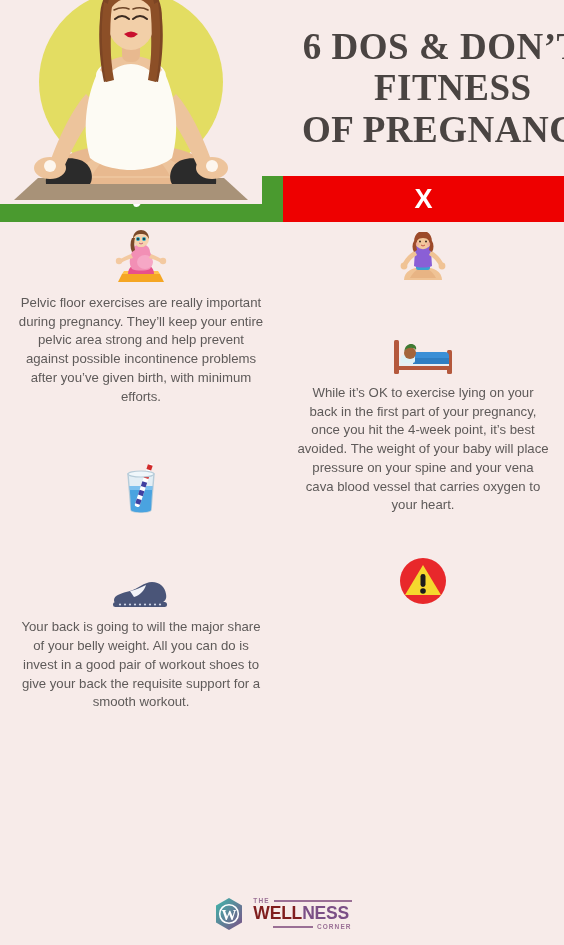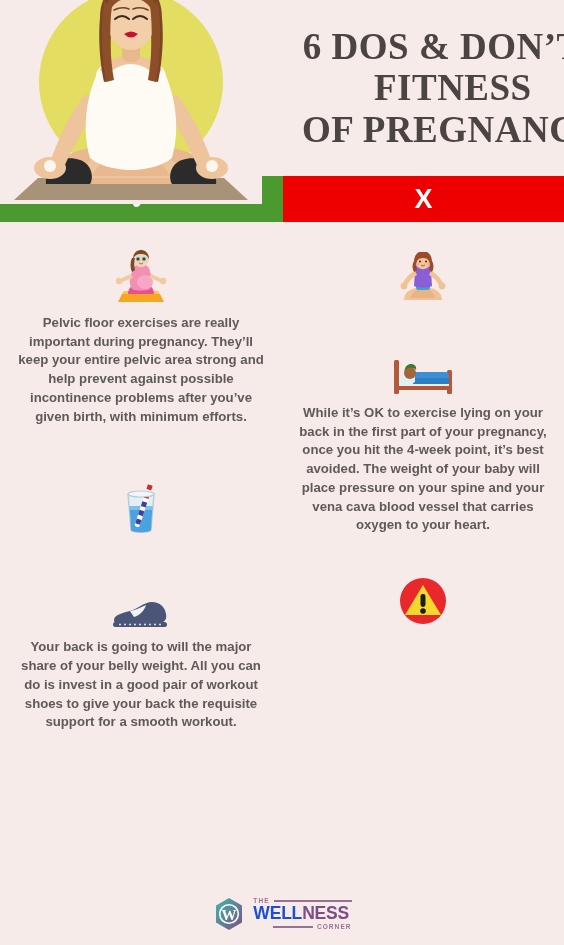--- a/index.html
+++ b/index.html
@@ -71,22 +71,21 @@
     color: #ffffff;
     font-weight: bold;
     font-size: 27px;
     line-height: 1;
   }
   .banner-mark.tick { font-size: 30px; }
 
   
   .columns {
     display: flex;
-    padding-top: 24px;
-    font-weight: bold;
+    padding-top: 4px;
   }
   .col {
     width: 282px;
     box-sizing: border-box;
     padding: 0 14px;
   }
   .tip {
     text-align: center;
     margin-bottom: 18px;
   }
@@ -154,21 +153,21 @@
   .logo-rule {
     height: 1.4px;
     background: #9a6f95;
     width: 78px;
   }
   .logo-main {
     font-size: 17.5px;
     font-weight: bold;
     letter-spacing: -0.2px;
   }
-  .logo-main .well { color: #1d4ed8; }
+  .logo-main .well { color: #7f1d1d; }
   .logo-main .ness { color: #7b4f86; }
   .logo-row-bot {
     display: flex;
     align-items: center;
     justify-content: flex-end;
     gap: 4px;
     margin-top: 1px;
   }
   .logo-rule2 {
     height: 1.4px;

